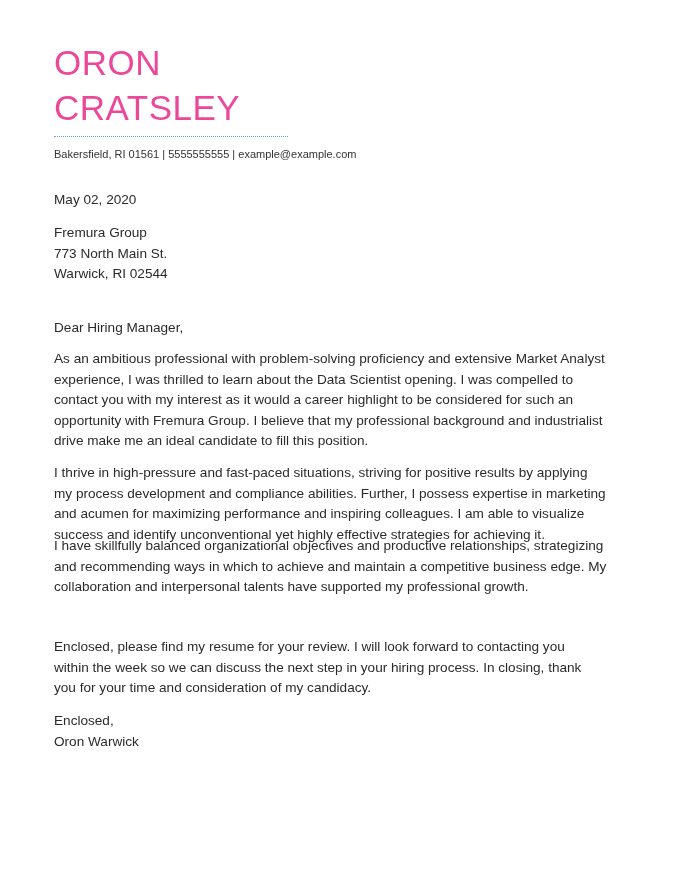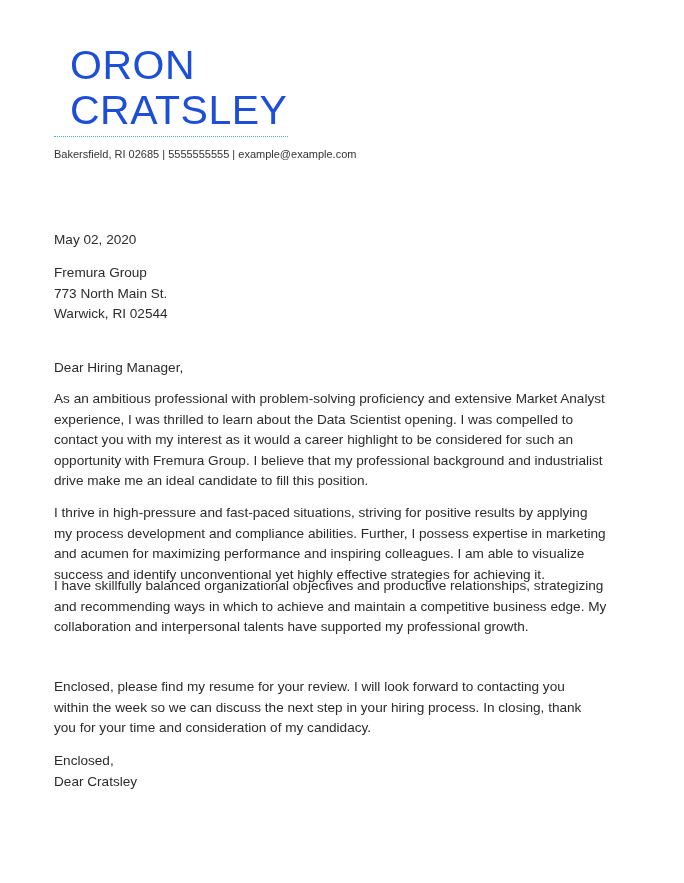--- a/index.html
+++ b/index.html
@@ -1,45 +1,45 @@
 <!DOCTYPE html>
 <html><head>
 <meta charset="utf-8">
 <style>
   html, body { margin: 0; padding: 0; background: #ffffff; }
   body { width: 684px; height: 883px; position: relative; overflow: hidden;
          font-family: "Liberation Sans", sans-serif; color: #2b2b2b; }
   .page { position: absolute; left: 54px; top: 0; width: 600px; }
-  .name { position: absolute; left: 16px; font-size: 41px; color: #1d4ed8; font-weight: normal;
+  .name { position: absolute; left: 0; font-size: 35px; color: #ec4899; font-weight: normal;
           letter-spacing: 0.5px; line-height: 1; margin: 0; }
   .name.first { top: 45px; }
   .name.last { top: 90px; }
   .rule { position: absolute; left: 0; top: 136px; width: 234px; height: 0;
           border-top: 1px dotted #5aa8c8; }
   .contact { position: absolute; left: 0; top: 148px; font-size: 11px; color: #333; white-space: nowrap; }
-  .block { position: absolute; left: 0; font-size: 13.6px; line-height: 20.5px; color: #2b2b2b; margin-top: 40px; }
+  .block { position: absolute; left: 0; font-size: 13.6px; line-height: 20.5px; color: #2b2b2b; }
   .date { top: 190px; }
   .addr { top: 223px; }
   .greet { top: 318px; }
   .para { width: 580px; }
   .p1 { top: 349px; }
   .p2 { top: 463px; }
   .p3 { top: 536px; }
   .p4 { top: 637px; }
   .sign { top: 711px; }
   .line { display: block; white-space: nowrap; }
 </style>
 </head>
 <body>
 
 <div class="page">
   <h1 class="name first">ORON</h1>
   <h1 class="name last">CRATSLEY</h1>
   <div class="rule"></div>
-  <div class="contact">Bakersfield, RI 02685 | 5555555555 | example@example.com</div>
+  <div class="contact">Bakersfield, RI 01561 | 5555555555 | example@example.com</div>
 
   <div class="block date">May 02, 2020</div>
 
   <div class="block addr">
     <span class="line">Fremura Group</span>
     <span class="line">773 North Main St.</span>
     <span class="line">Warwick, RI 02544</span>
   </div>
 
   <div class="block greet">Dear Hiring Manager,</div>
@@ -66,15 +66,15 @@
   </div>
 
   <div class="block para p4">
     <span class="line">Enclosed, please find my resume for your review. I will look forward to contacting you</span>
     <span class="line">within the week so we can discuss the next step in your hiring process. In closing, thank</span>
     <span class="line">you for your time and consideration of my candidacy.</span>
   </div>
 
   <div class="block sign">
     <span class="line">Enclosed,</span>
-    <span class="line">Dear Cratsley</span>
+    <span class="line">Oron Warwick</span>
   </div>
 </div>
 
 </body></html>

